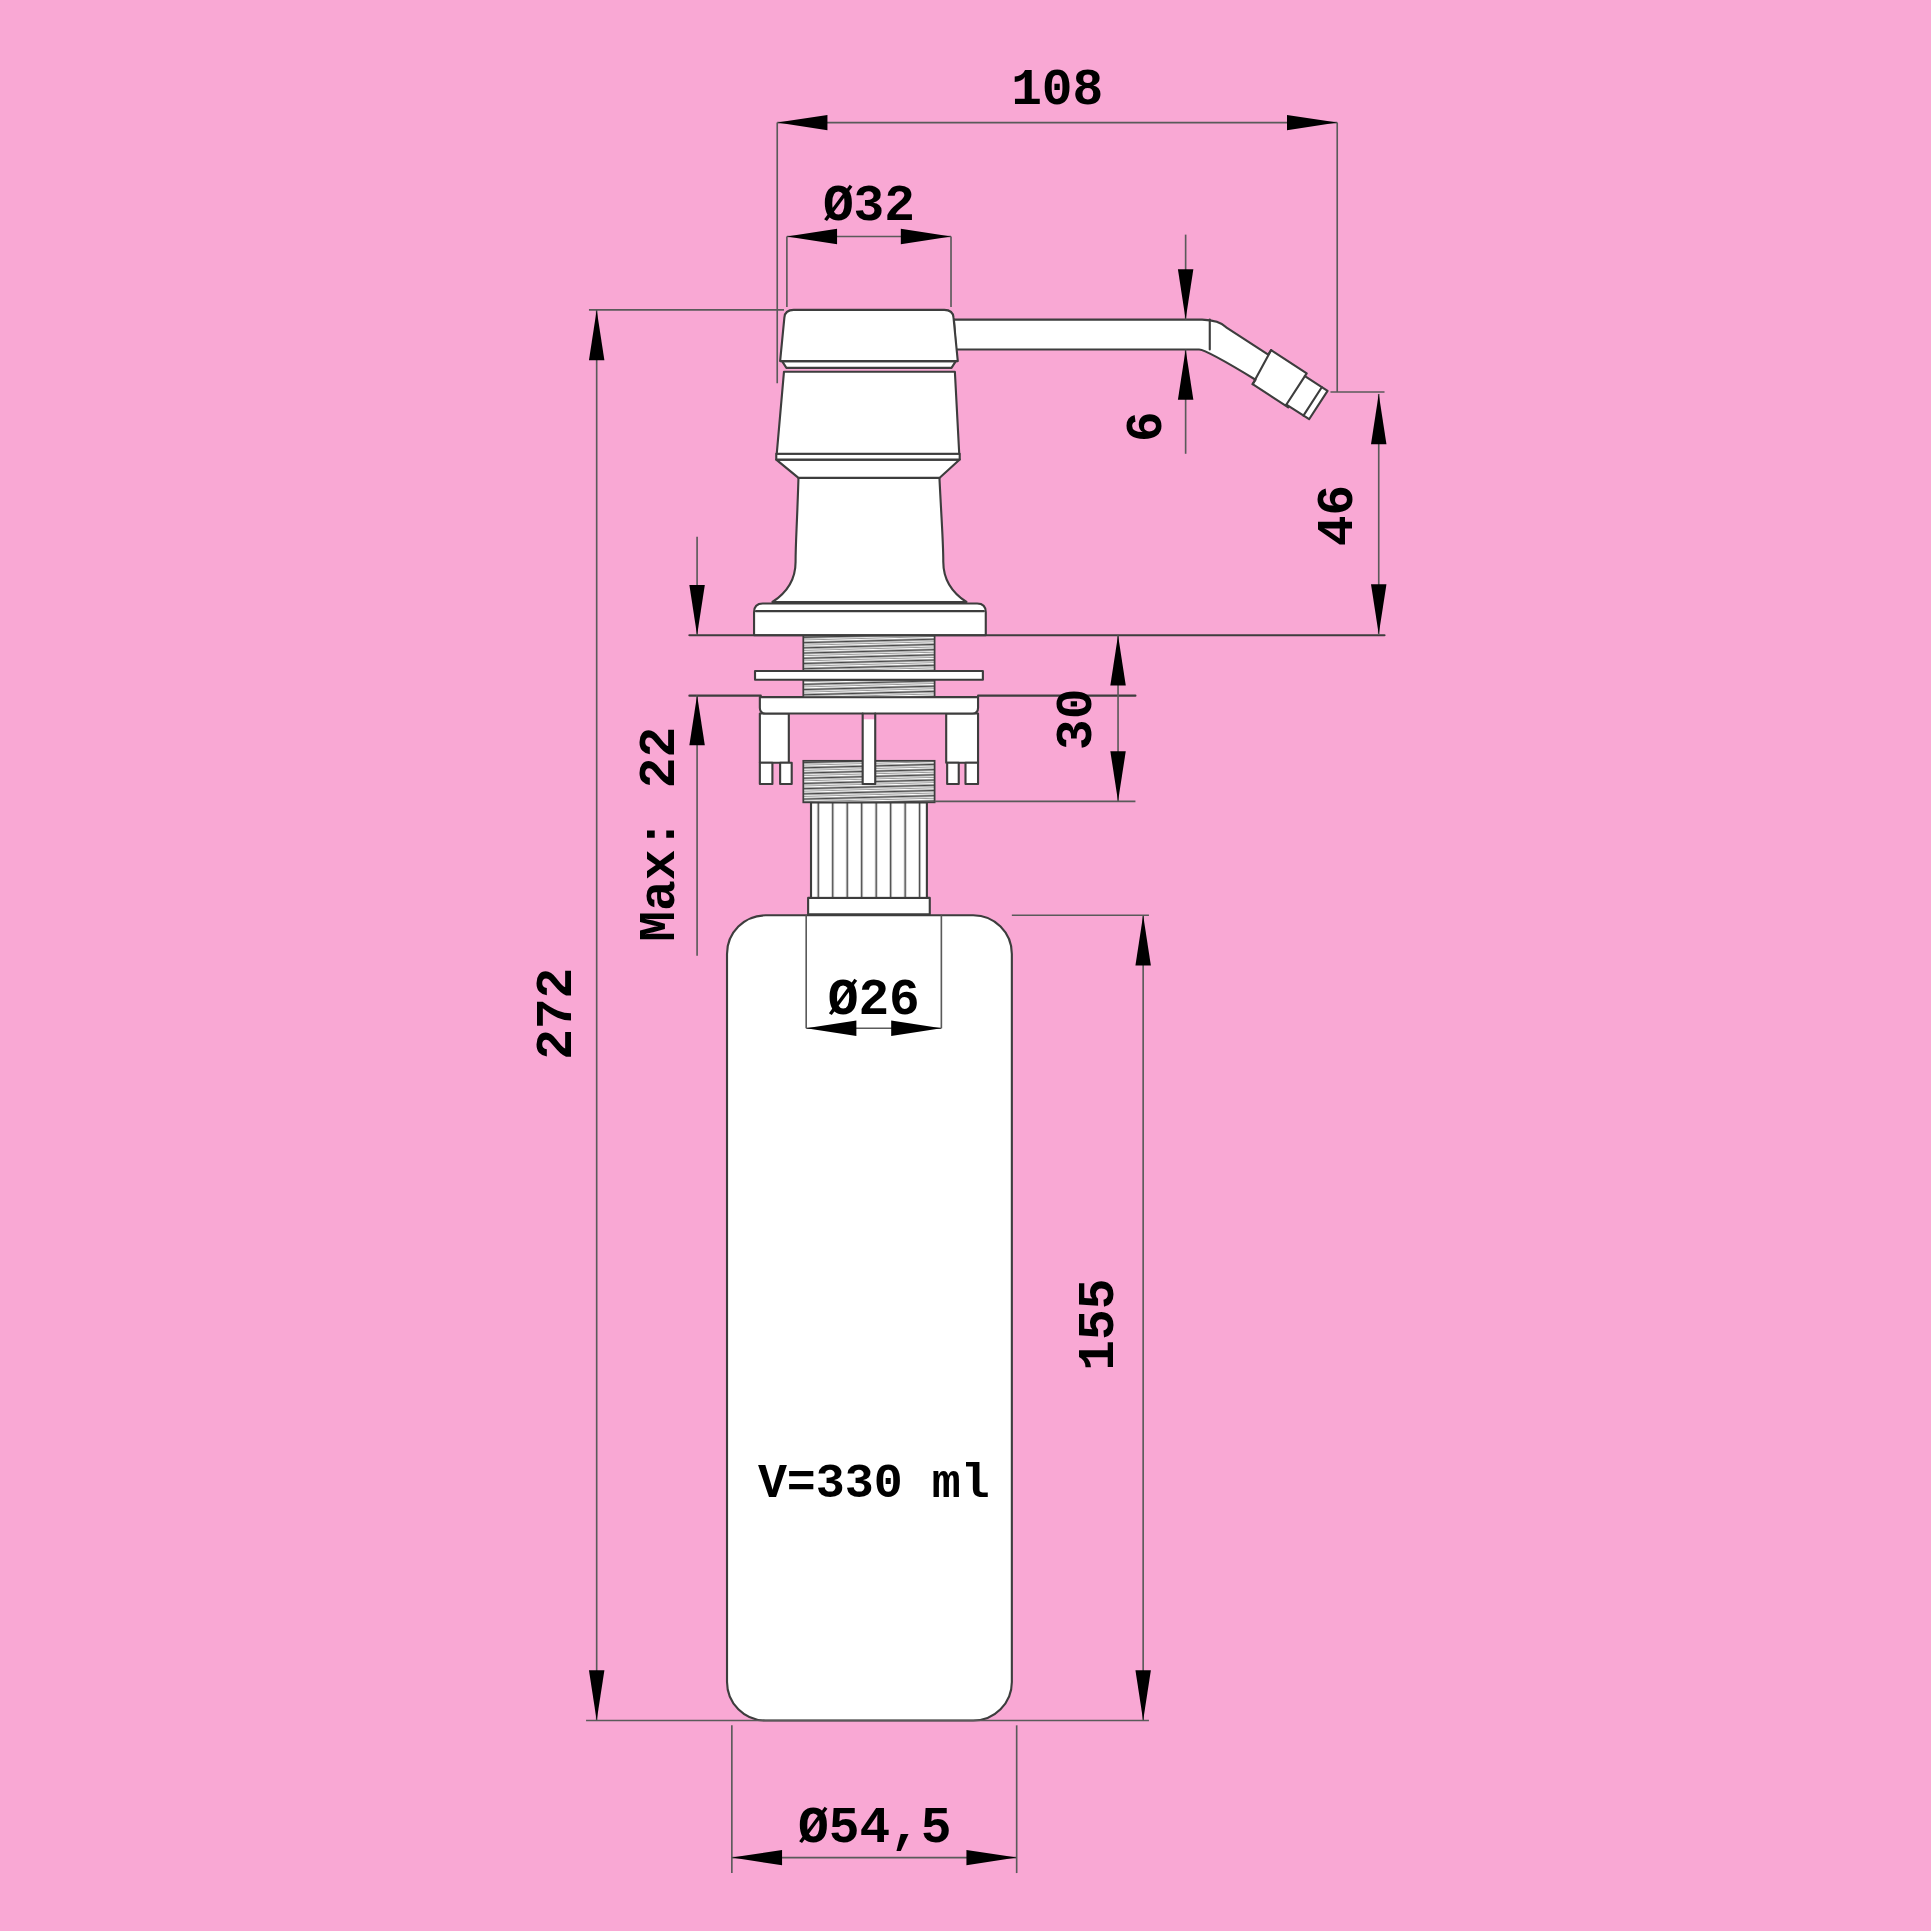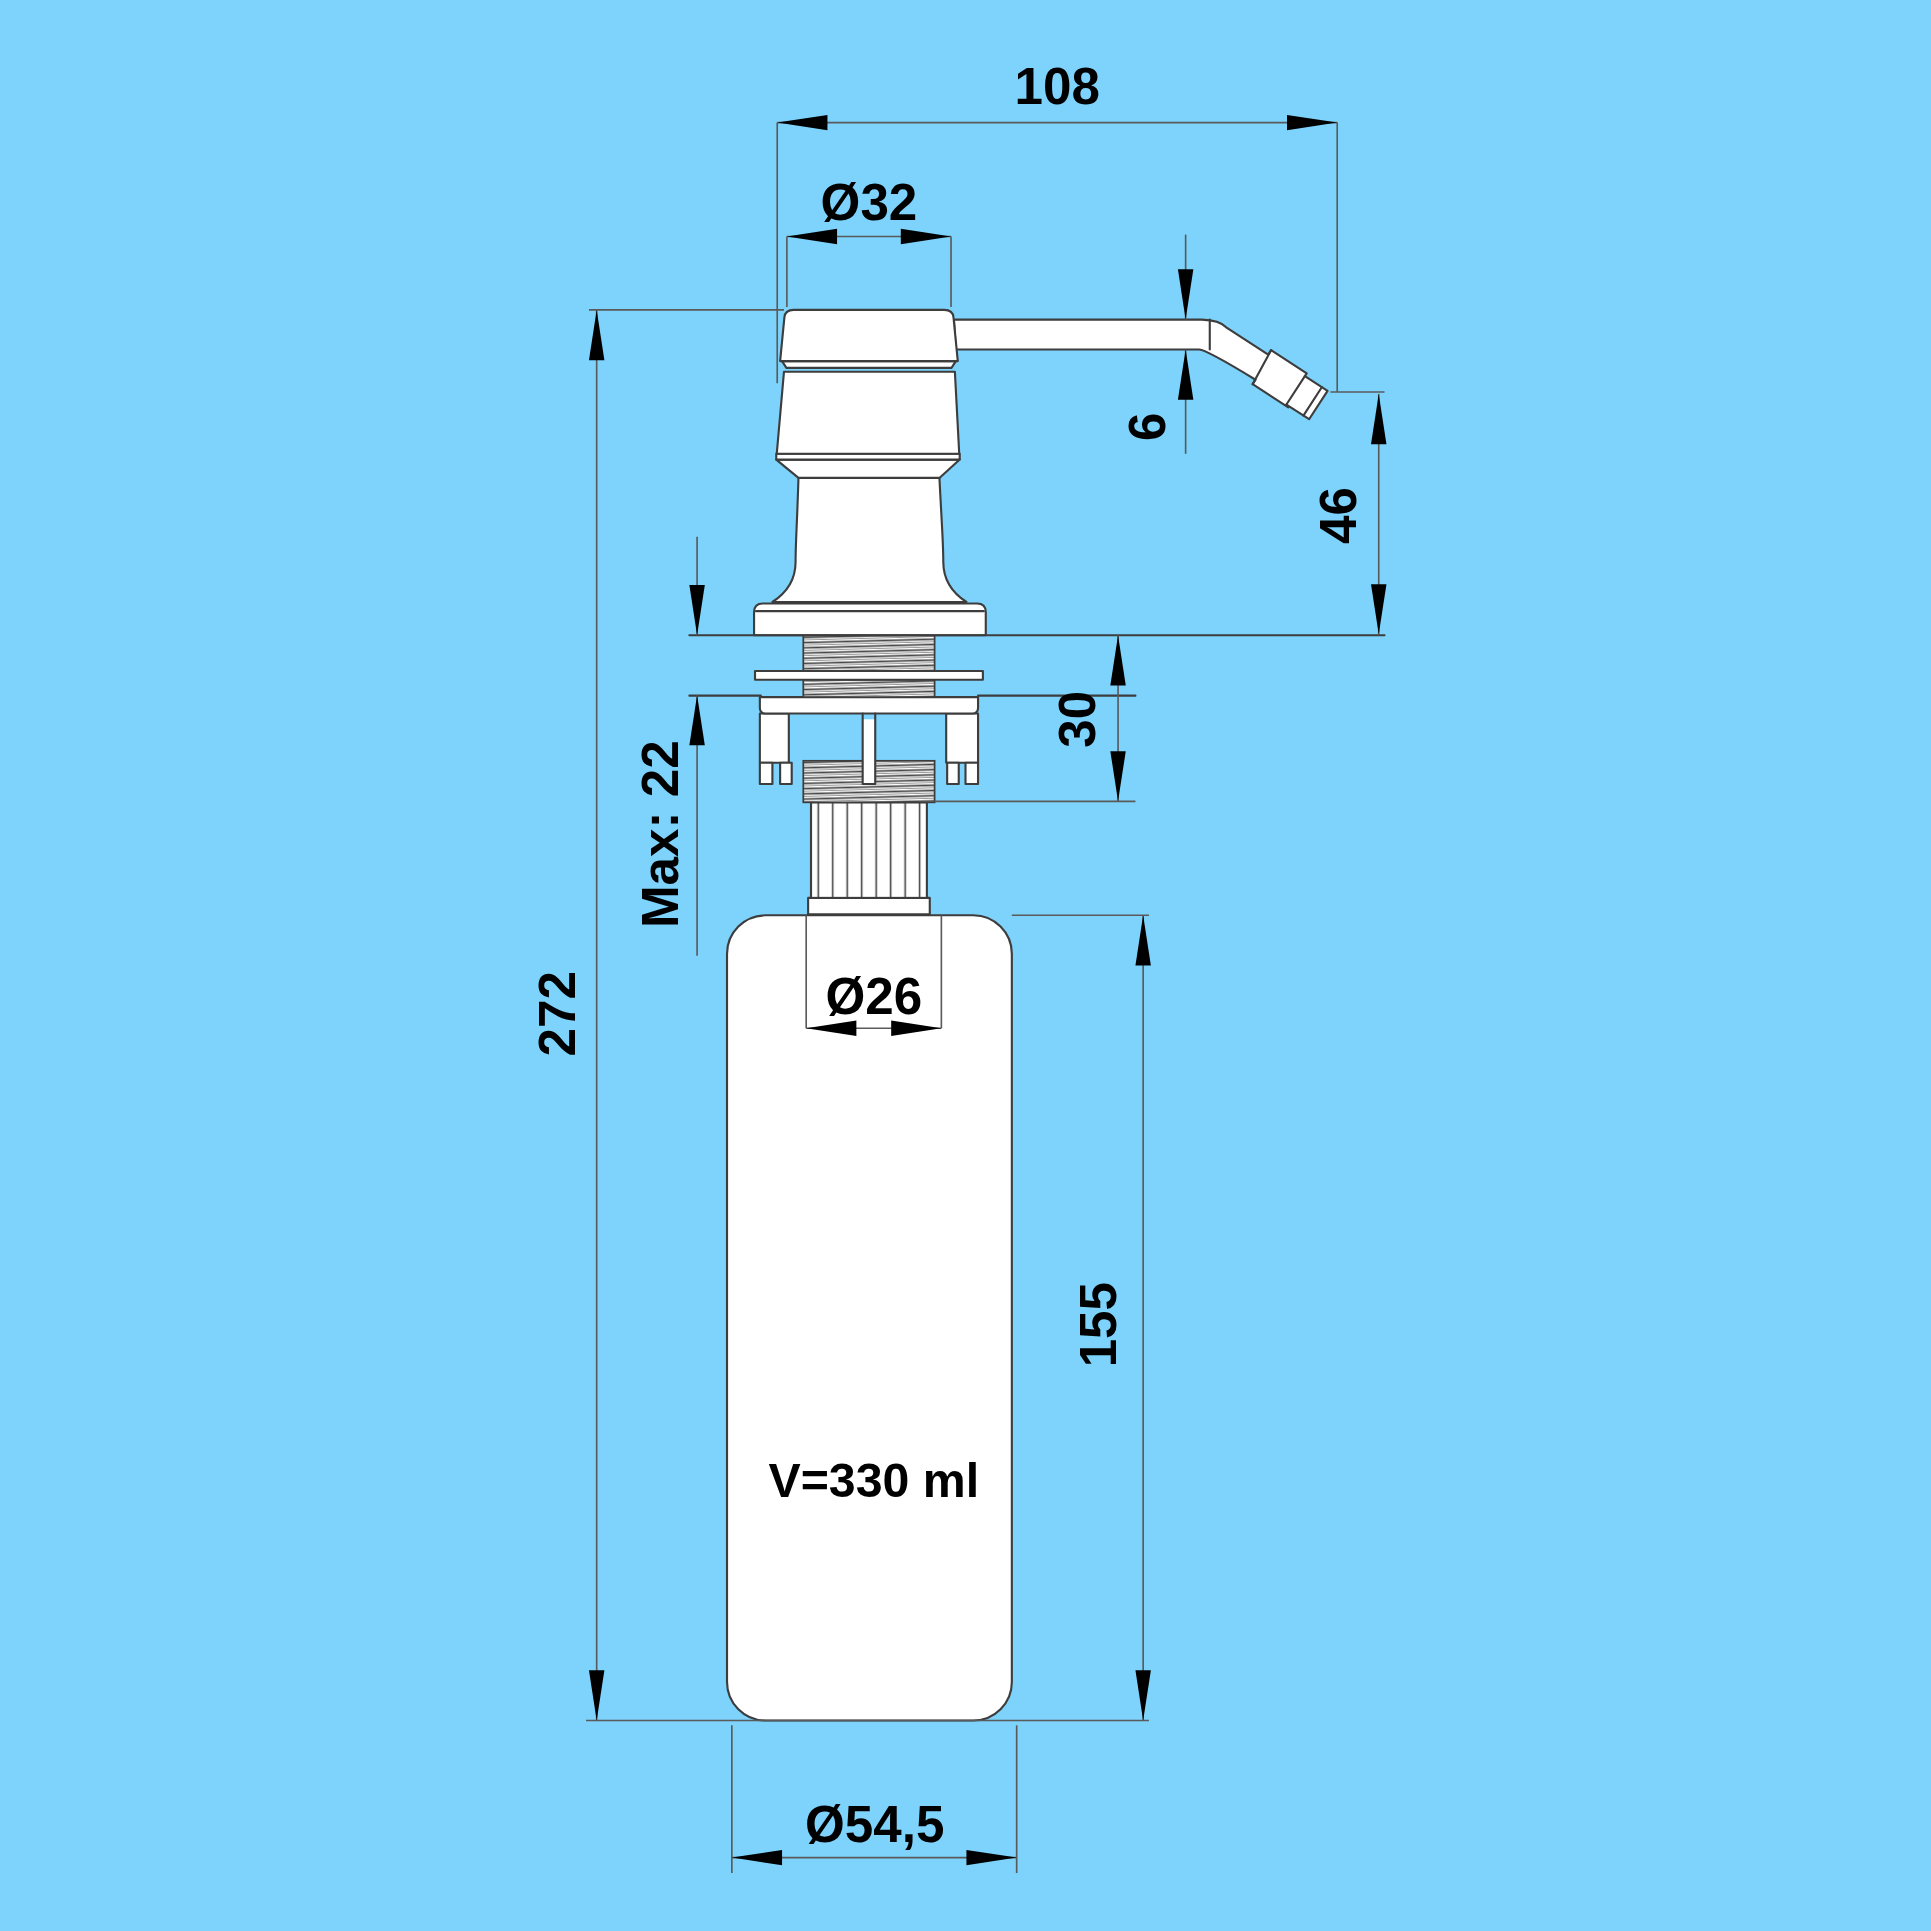--- a/index.html
+++ b/index.html
@@ -1,16 +1,16 @@
 <!DOCTYPE html>
 <html><head>
 <meta charset="utf-8">
 <style>
   html,body{margin:0;padding:0;background:#ffffff;}
-  .stage{width:1931px;height:1931px;background:#7dd3fc;position:relative;font-family:Liberation Sans, sans-serif;}
+  .stage{width:1931px;height:1931px;background:#f9a8d4;position:relative;font-family:Liberation Mono, monospace;}
   svg{display:block;}
   .ol{fill:none;stroke:#3d3d3d;stroke-width:2.2;stroke-linejoin:round;stroke-linecap:round;}
   .of{fill:#ffffff;stroke:#3d3d3d;stroke-width:2.2;stroke-linejoin:round;}
   .tf{fill:url(#thr);stroke:#3d3d3d;stroke-width:1.8;}
   .rf{fill:url(#ribs);stroke:#3d3d3d;stroke-width:2.2;}
   .dl{fill:none;stroke:#5a5a5a;stroke-width:1.7;}
   .ah{fill:#000000;stroke:none;}
   .dt{fill:#000000;font-weight:700;font-size:53px;text-anchor:middle;}
   .vt{fill:#000000;font-weight:700;font-size:50px;text-anchor:middle;}
 </style>

